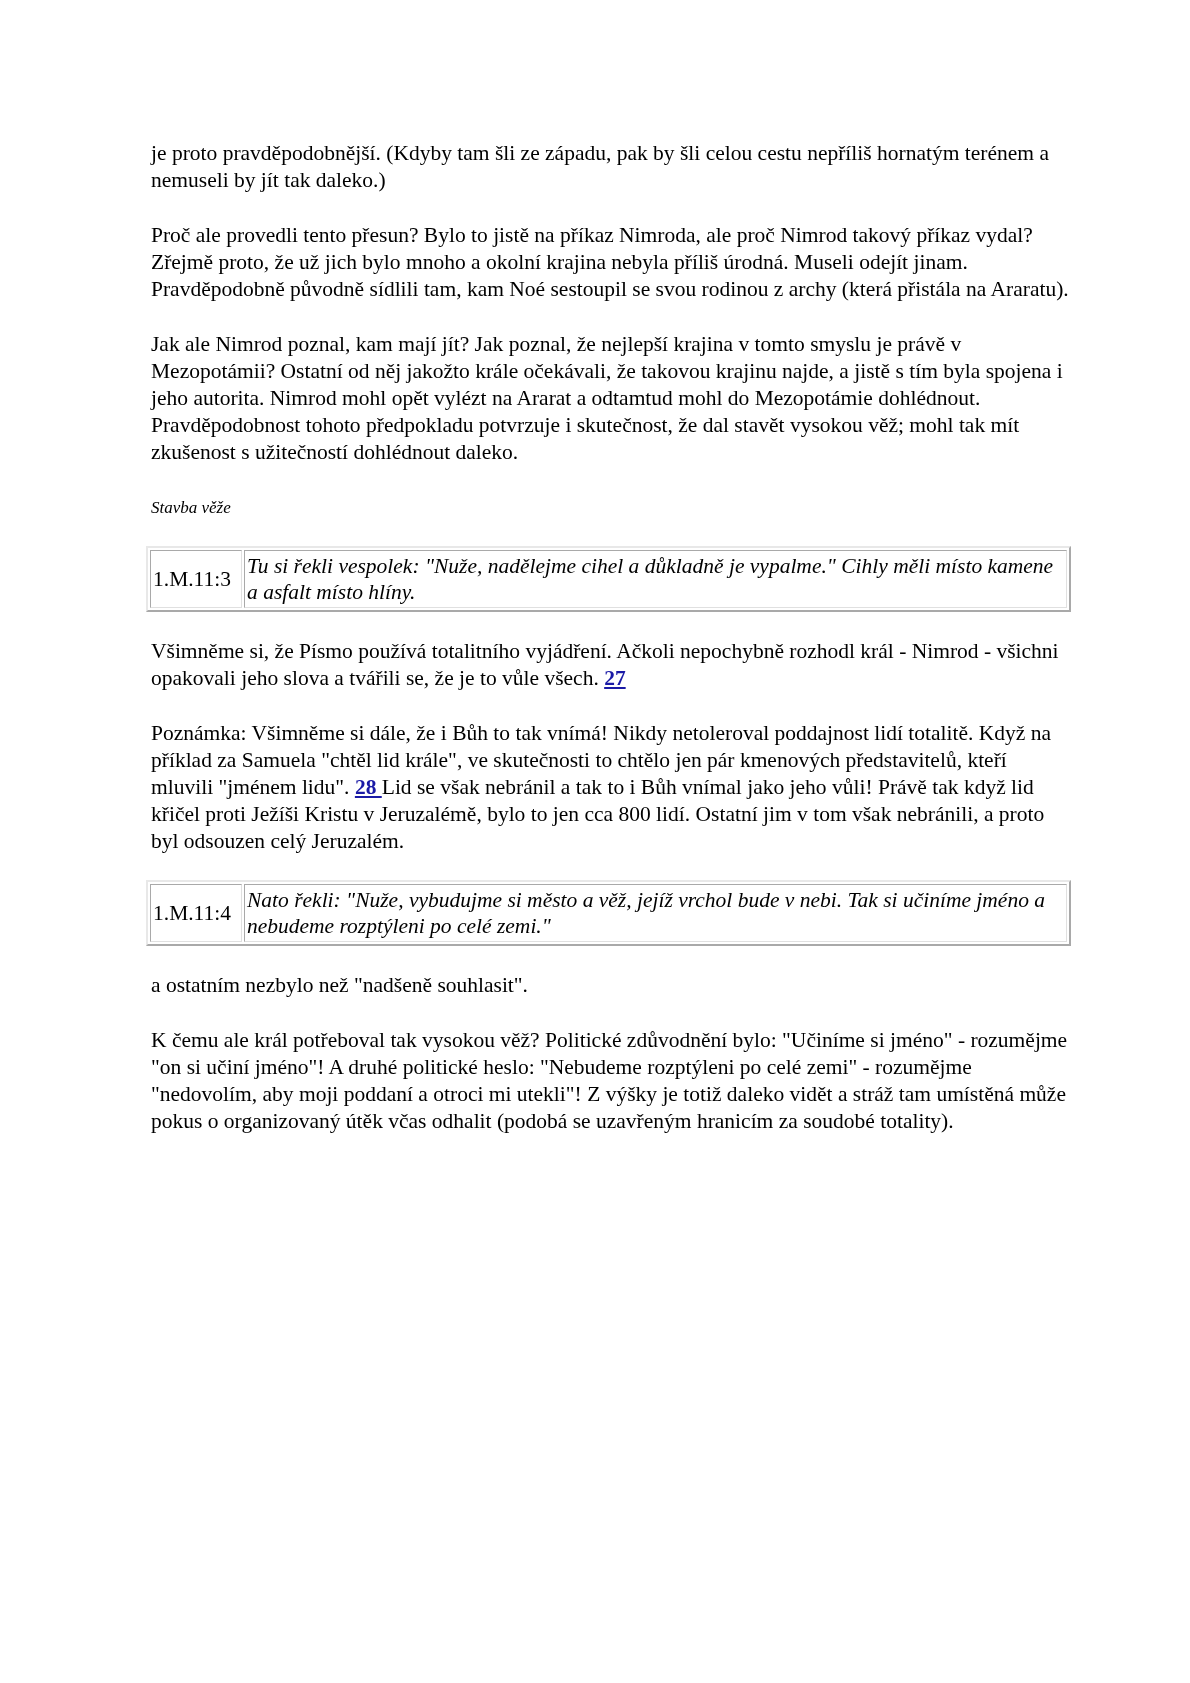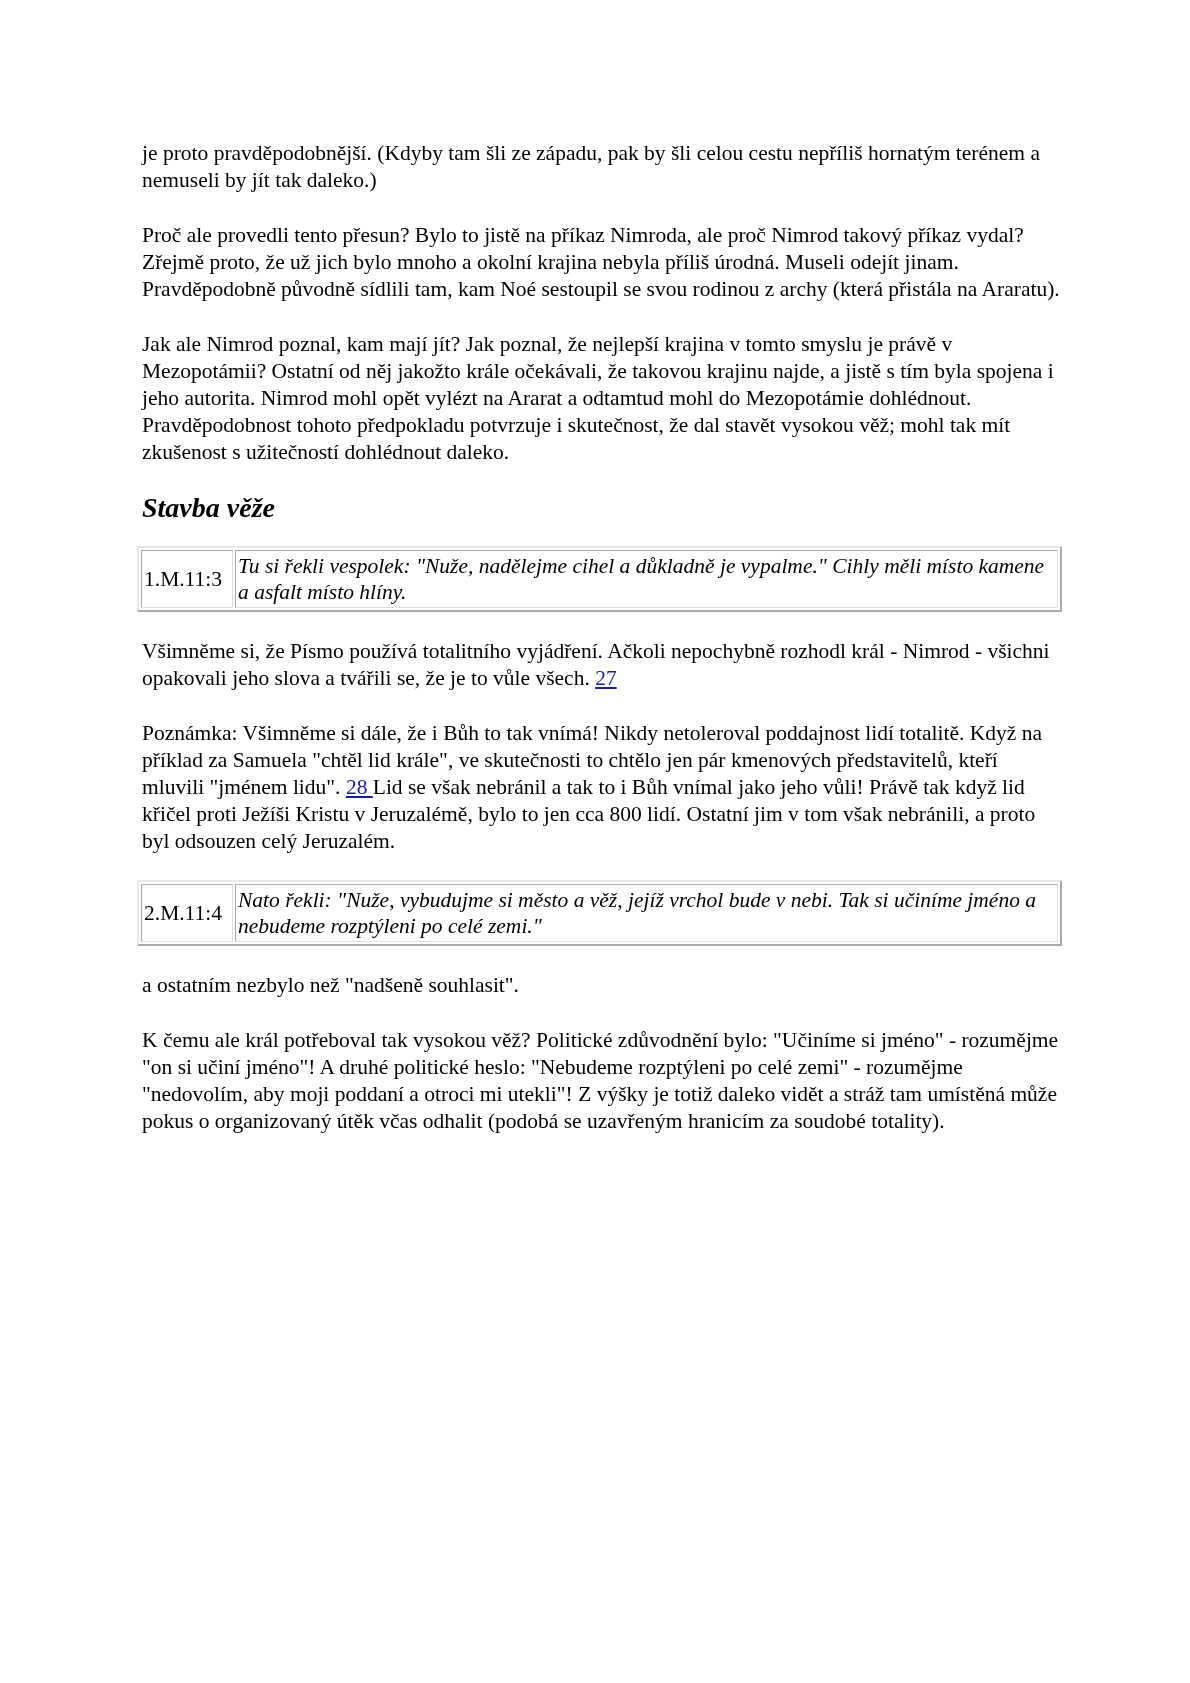--- a/index.html
+++ b/index.html
@@ -1,38 +1,38 @@
 <!DOCTYPE html>
 <html><head>
 <meta charset="utf-8">
 <style>
   html, body { margin: 0; padding: 0; background: #ffffff; }
   body { width: 1190px; height: 1683px; position: relative; overflow: hidden; }
   .page {
     position: absolute;
-    left: 142px;
+    left: 151px;
     top: 140px;
     width: 920px;
     font-family: "Liberation Serif", serif;
     font-size: 21.5px;
     line-height: 27px;
     color: #000000;
   }
   p { margin: 0 0 28px 0; }
   h3.section {
     margin: 0 0 28px 0;
     font-family: "Liberation Serif", serif;
-    font-size: 28px;
-    font-weight: bold;
+    font-size: 17px;
+    font-weight: normal;
     font-style: italic;
     line-height: 27px;
   }
   a.fn {
     color: #1a1aa6;
-    font-weight: normal;
+    font-weight: bold;
     text-decoration: underline;
   }
   table.quote {
     width: 925px;
     margin: -3px 0 26px -5px;
     border-collapse: separate;
     border-spacing: 2px;
     border: 2px solid #c8c8c8;
     border-top-color: #e8e8e8;
     border-left-color: #e8e8e8;
@@ -77,21 +77,21 @@
 
   <p><span>Všimněme si, že Písmo používá totalitního vyjádření. Ačkoli nepochybně rozhodl král - Nimrod - všichni opakovali jeho slova a tvářili se, že je to vůle všech. </span><a class="fn" href="#">27</a></p>
 
   <p><span>Poznámka: Všimněme si dále, že i Bůh to tak vnímá! Nikdy netoleroval poddajnost lidí totalitě. Když na příklad za Samuela "chtěl lid krále", ve skutečnosti to chtělo jen pár kmenových představitelů, kteří mluvili "jménem lidu". </span><a class="fn" href="#">28 </a><span>Lid se však nebránil a tak to i Bůh vnímal jako jeho vůli! Právě tak když lid křičel proti Ježíši Kristu v Jeruzalémě, bylo to jen cca 800 lidí. Ostatní jim v tom však nebránili, a proto byl odsouzen celý Jeruzalém.</span></p>
 
 
 
   <table class="quote">
     <tbody>
         <tr>
-      <td class="ref">2.M.11:4</td>
+      <td class="ref">1.M.11:4</td>
       <td class="txt">Nato řekli: "Nuže, vybudujme si město a věž, jejíž vrchol bude v nebi. Tak si učiníme jméno a nebudeme rozptýleni po celé zemi."</td>
     </tr>
   </tbody>
     </table>
 
   <p>a ostatním nezbylo než "nadšeně souhlasit".</p>
 
   <p>K čemu ale král potřeboval tak vysokou věž? Politické zdůvodnění bylo: "Učiníme si jméno" - rozumějme "on si učiní jméno"! A druhé politické heslo: "Nebudeme rozptýleni po celé zemi" - rozumějme "nedovolím, aby moji poddaní a otroci mi utekli"! Z výšky je totiž daleko vidět a stráž tam umístěná může pokus o organizovaný útěk včas odhalit (podobá se uzavřeným hranicím za soudobé totality).</p>
 
 </div>

